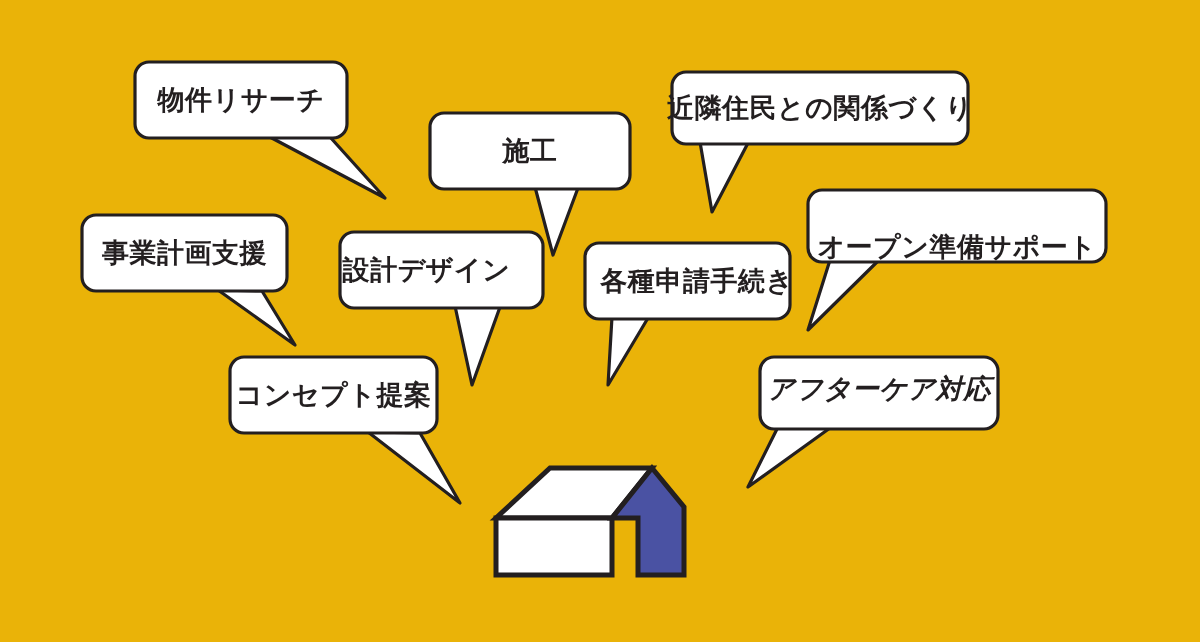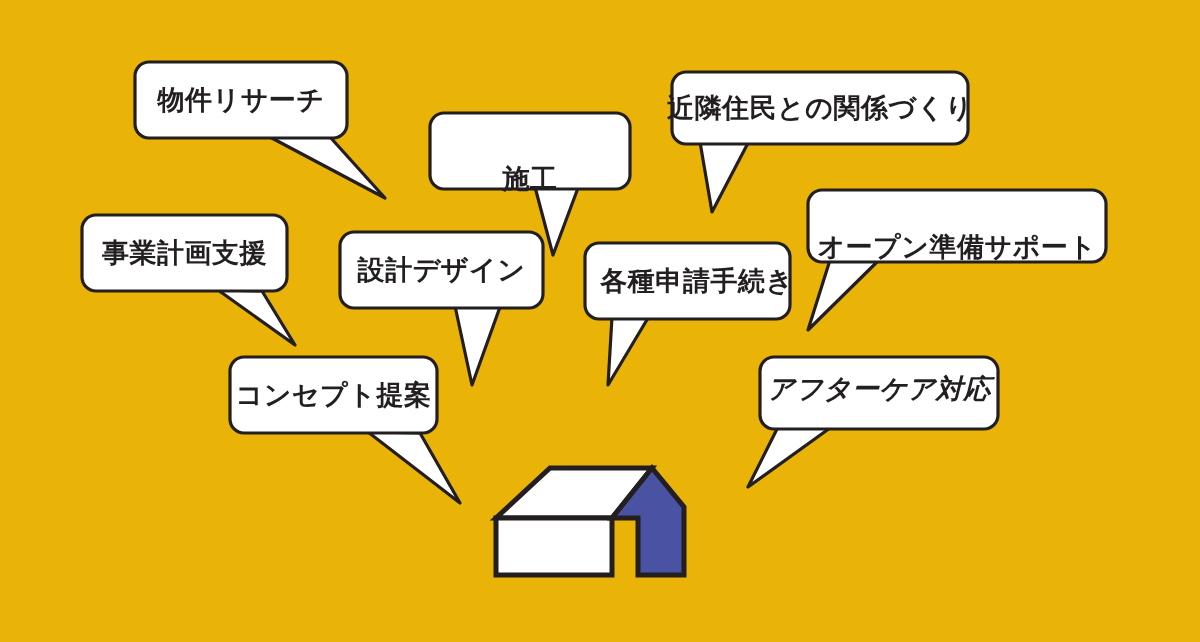--- a/index.html
+++ b/index.html
@@ -119,20 +119,20 @@
       <polygon class="house-white" points="496,518 612,518 612,575 496,575"></polygon>
 
       <polygon class="house-blue" points="652,468 684,507 684,575 638,575 638,518 612,518 612,518"></polygon>
     </g>
   </svg>
 
   <div id="labels-layer">
       <div class="bubble-label" style="left: 135px; top: 62px; width: 212px; height: 76px; font-size: 27px;">物件リサーチ</div>
       <div class="bubble-label" style="left: 82px; top: 215px; width: 205px; height: 76px; font-size: 27px; text-align: center;">事業計画支援</div>
       <div class="bubble-label" style="left: 230px; top: 357px; width: 207px; height: 76px; font-size: 27px;">コンセプト提案</div>
-      <div class="bubble-label" style="left: 340px; top: 232px; width: 203px; height: 76px; font-size: 27px;">設計デザイン</div>
-      <div class="bubble-label" style="left: 430px; top: 113px; width: 200px; height: 76px; font-size: 27px; margin-top: 28px;">施工</div>
+      <div class="bubble-label" style="left: 325px; top: 232px; width: 203px; height: 76px; font-size: 27px;">設計デザイン</div>
+      <div class="bubble-label" style="left: 430px; top: 113px; width: 200px; height: 76px; font-size: 27px;">施工</div>
       <div class="bubble-label" style="left: 585px; top: 243px; width: 224px; height: 76px; font-size: 27px;">各種申請手続き</div>
       <div class="bubble-label" style="left: 672px; top: 72px; width: 296px; height: 72px; font-size: 27px;">近隣住民との関係づくり</div>
       <div class="bubble-label" style="left: 808px; top: 190px; width: 298px; height: 72px; font-size: 27px; margin-top: 21px;">オープン準備サポート</div>
       <div class="bubble-label" style="left: 760px; top: 357px; width: 238px; height: 63px; font-size: 27px; font-style: italic;">アフターケア対応</div>
     </div>
 </div>
 
 </body></html>

